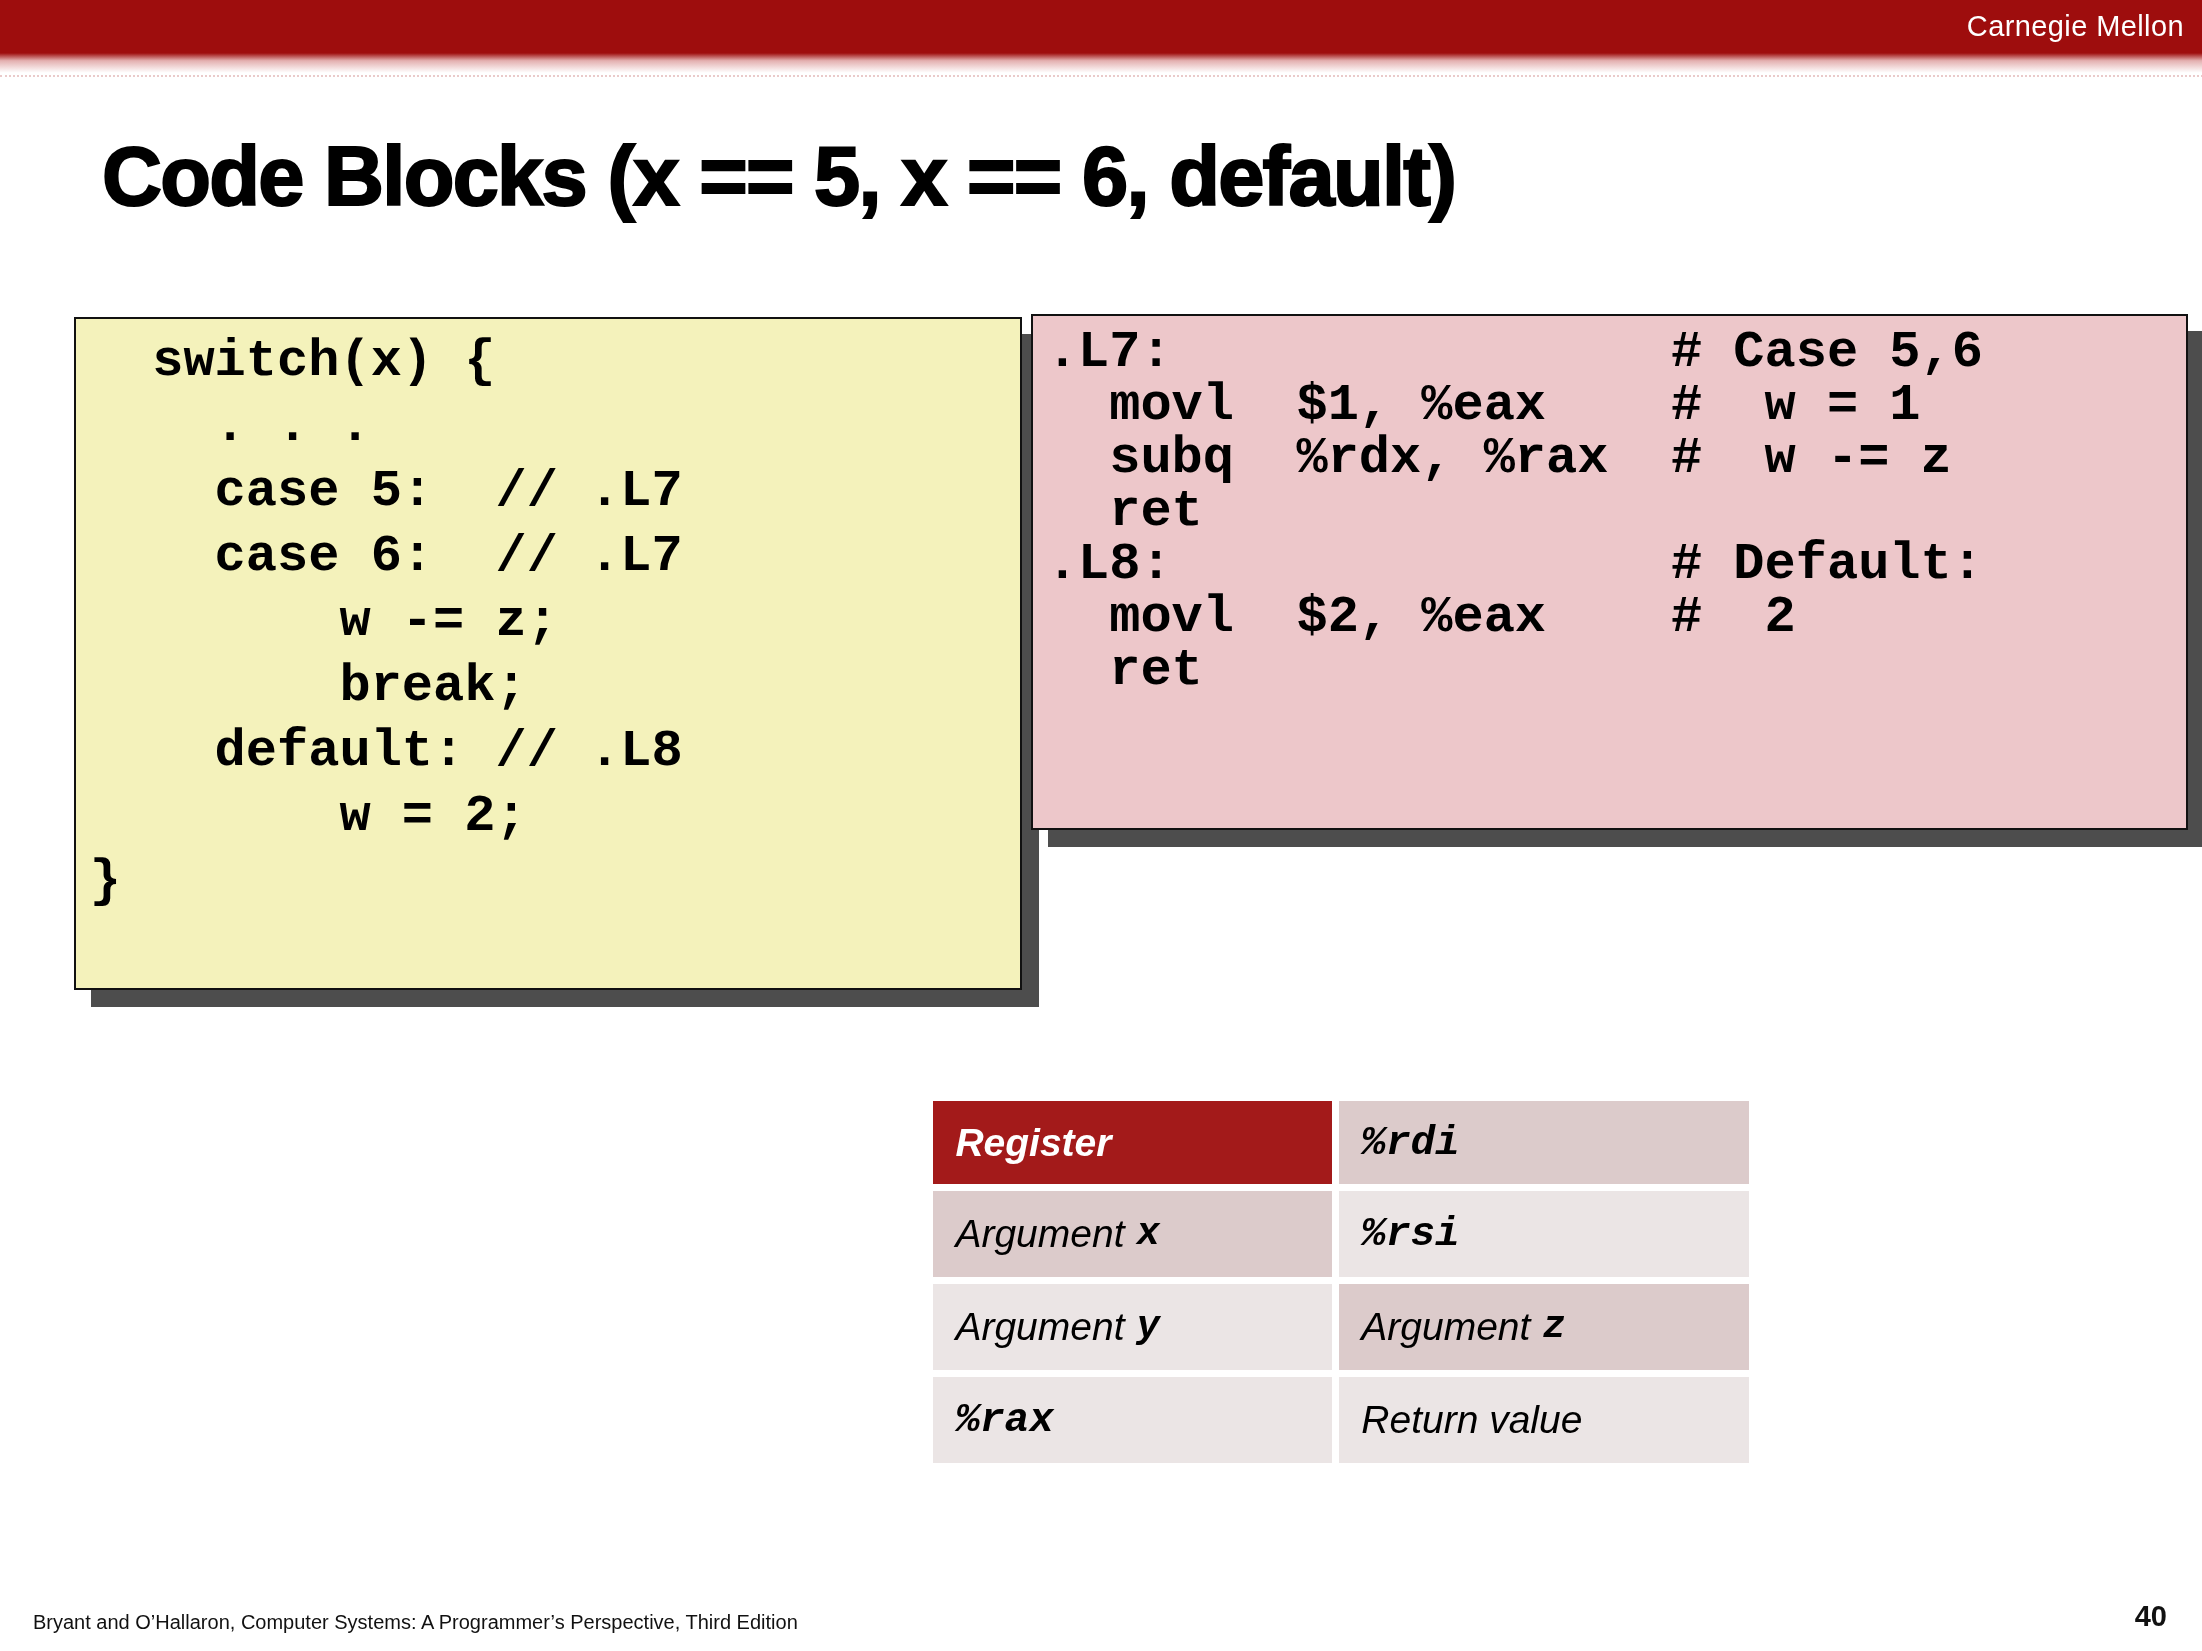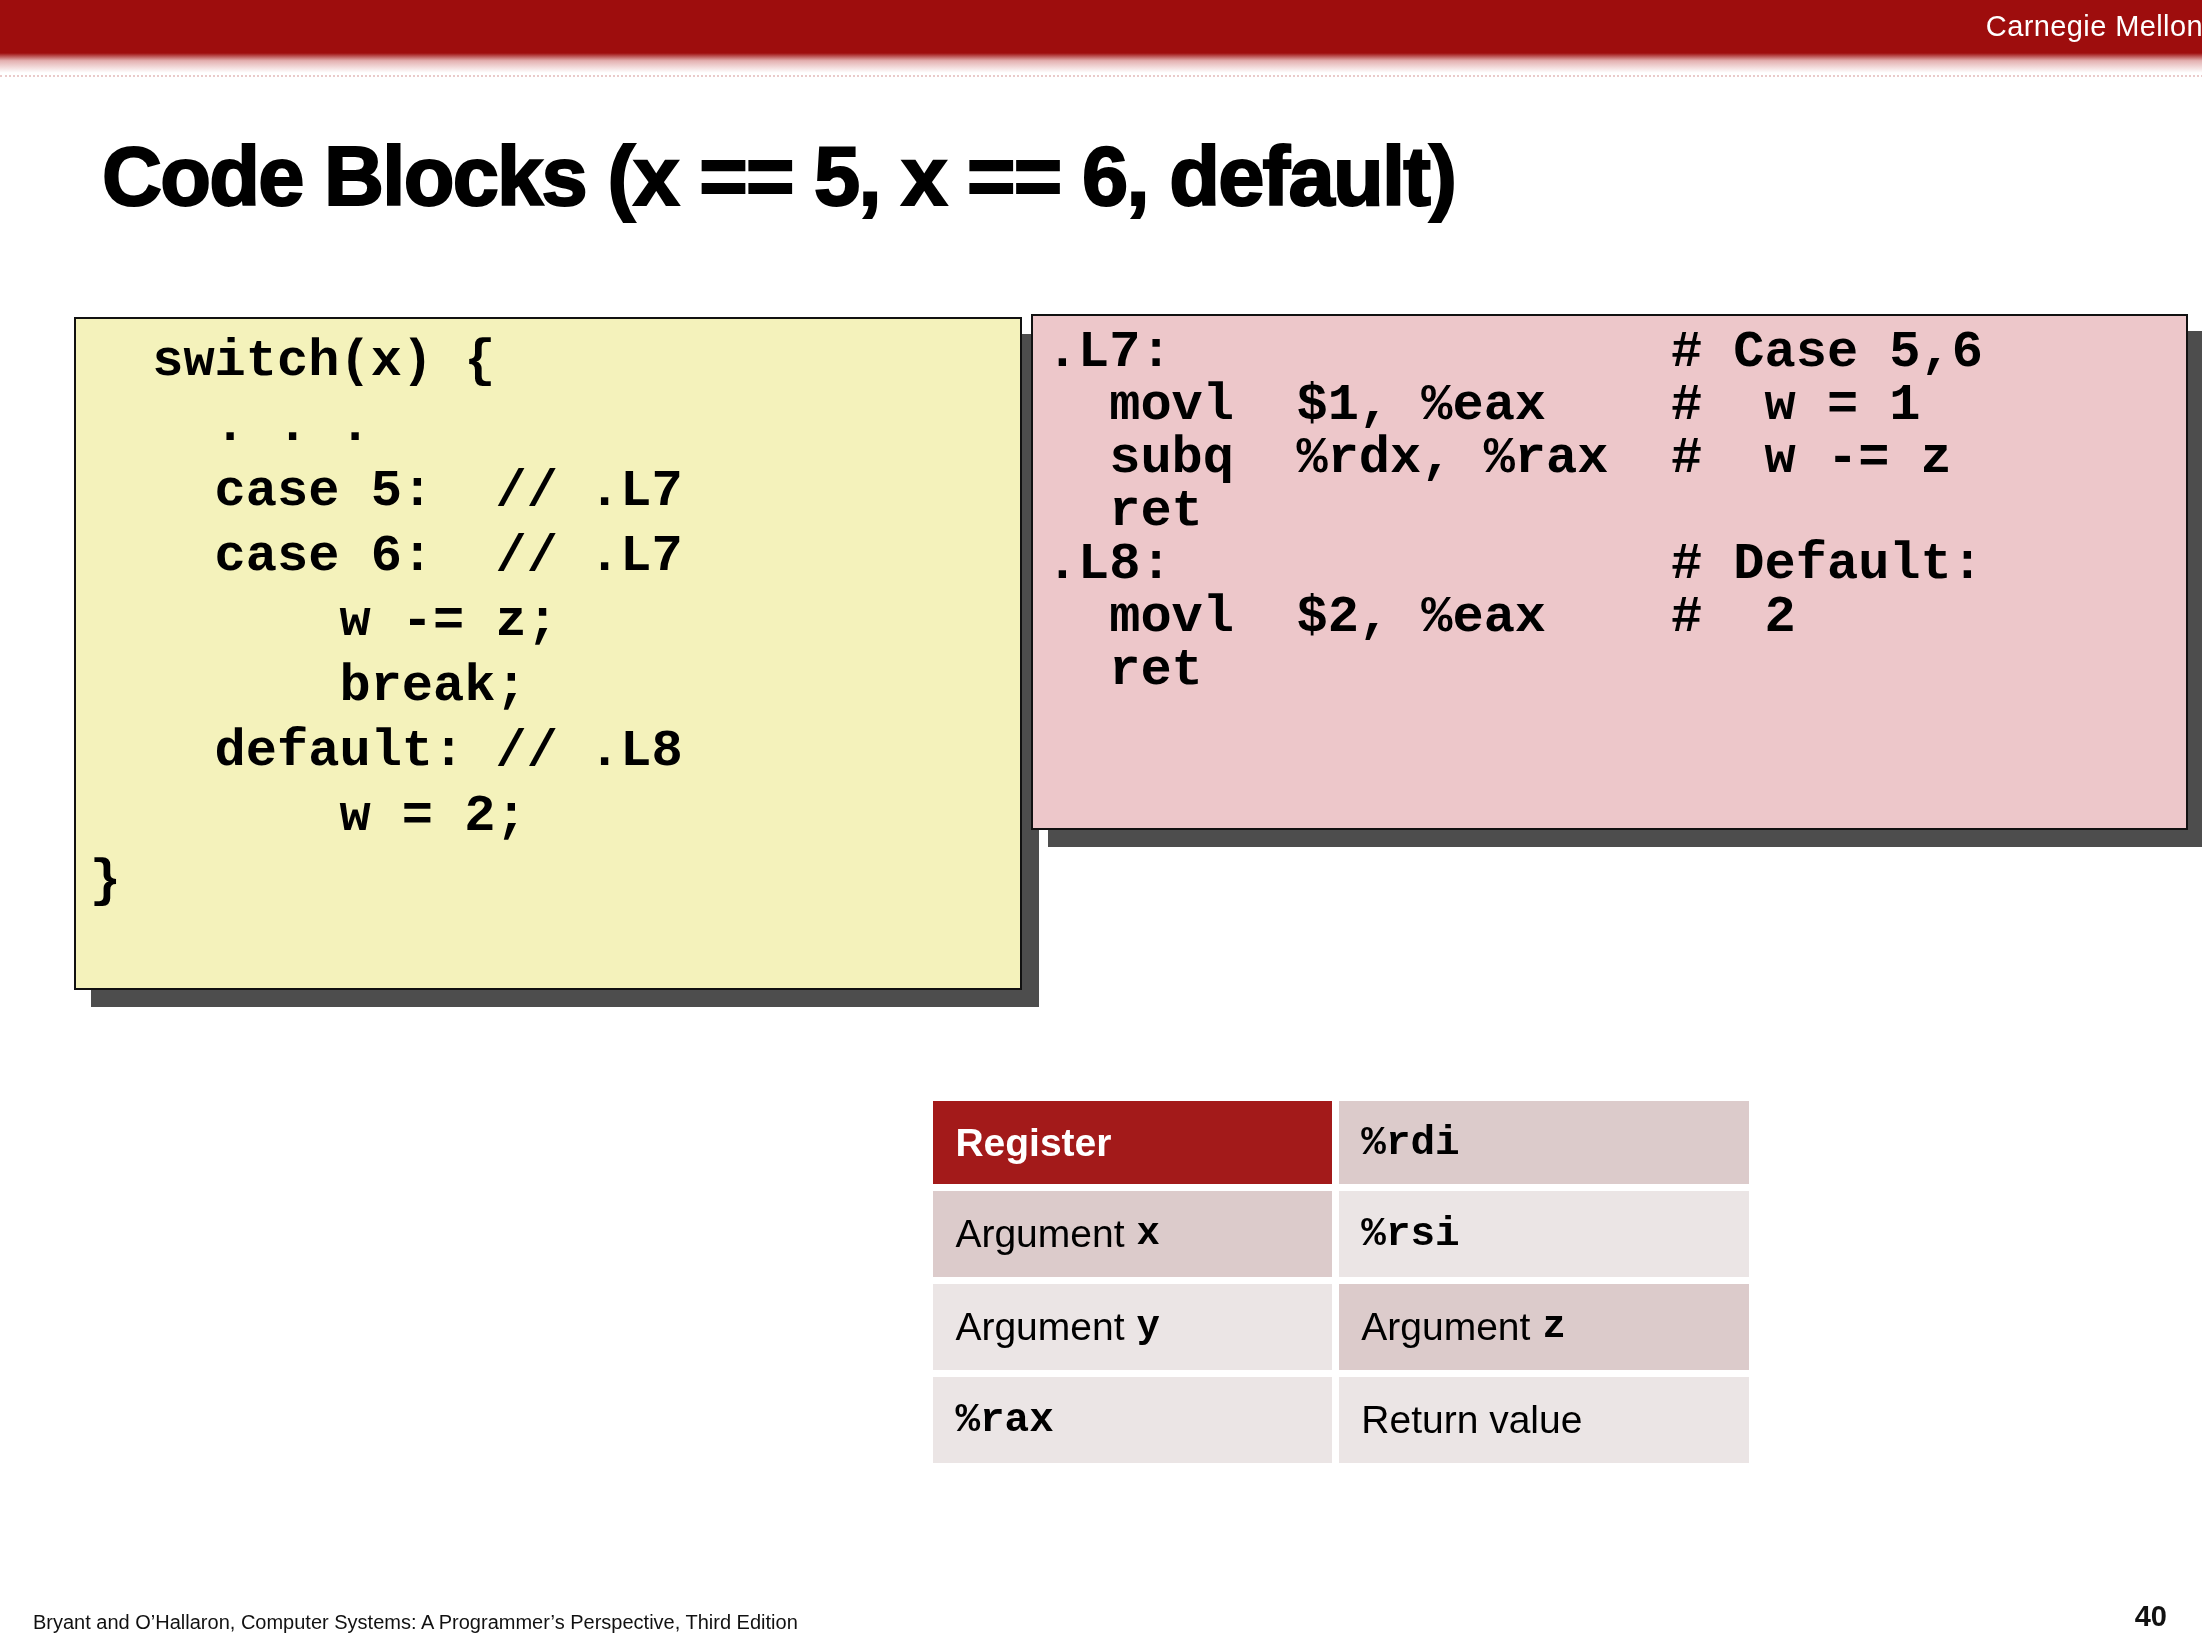--- a/index.html
+++ b/index.html
@@ -10,20 +10,21 @@
     font-family: "Liberation Sans", sans-serif;
     color: #000;
   }
 
   
   .topbar {
     position: absolute; left: 0; top: 0;
     width: 2203px; height: 53px;
     background: #9e0d0d;
     display: flex; align-items: center; justify-content: flex-end;
+    padding-right: 19px;
   }
   .brand {
     color: #ffffff;
     font-size: 29px;
     font-weight: 400;
     letter-spacing: 0.4px;
   }
   .topbar-fade {
     position: absolute; left: 0; top: 53px;
     width: 2203px; height: 22.4px;
@@ -69,20 +70,21 @@
   }
   .asm-box pre { font-size: 52px; line-height: 53px; padding: 10.3px 5.2px 0 13.8px; }
 
   
   .regtable {
     position: absolute; left: 933px; top: 1101px;
     display: grid;
     grid-template-columns: 399px 410px;
     grid-template-rows: 83px 86px 86px 86px 86px;
     gap: 6.9px;
+    font-style: italic;
   }
   .regtable .cell {
     display: flex; align-items: center;
     padding-left: 22.4px;
   }
   .regtable .th {
     background: #a31a1a;
     color: #ffffff;
     font-size: 39px; font-weight: bold;
   }

